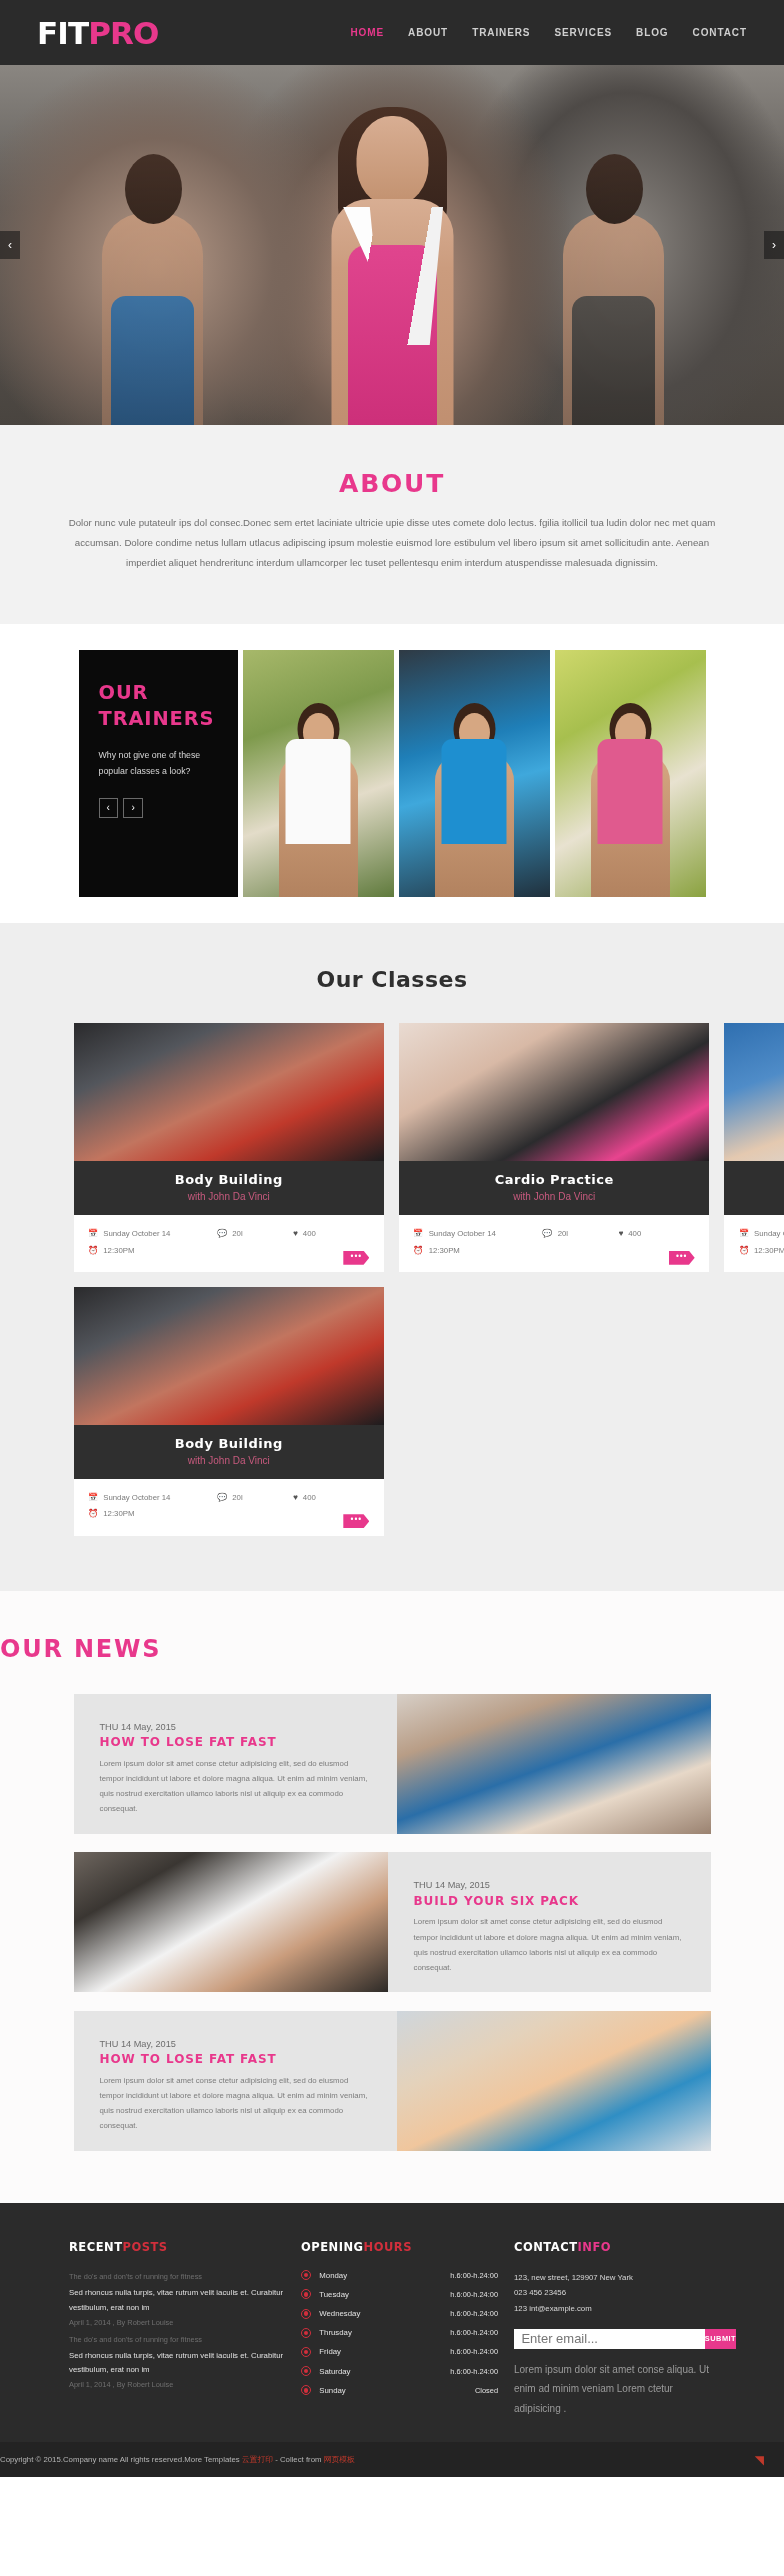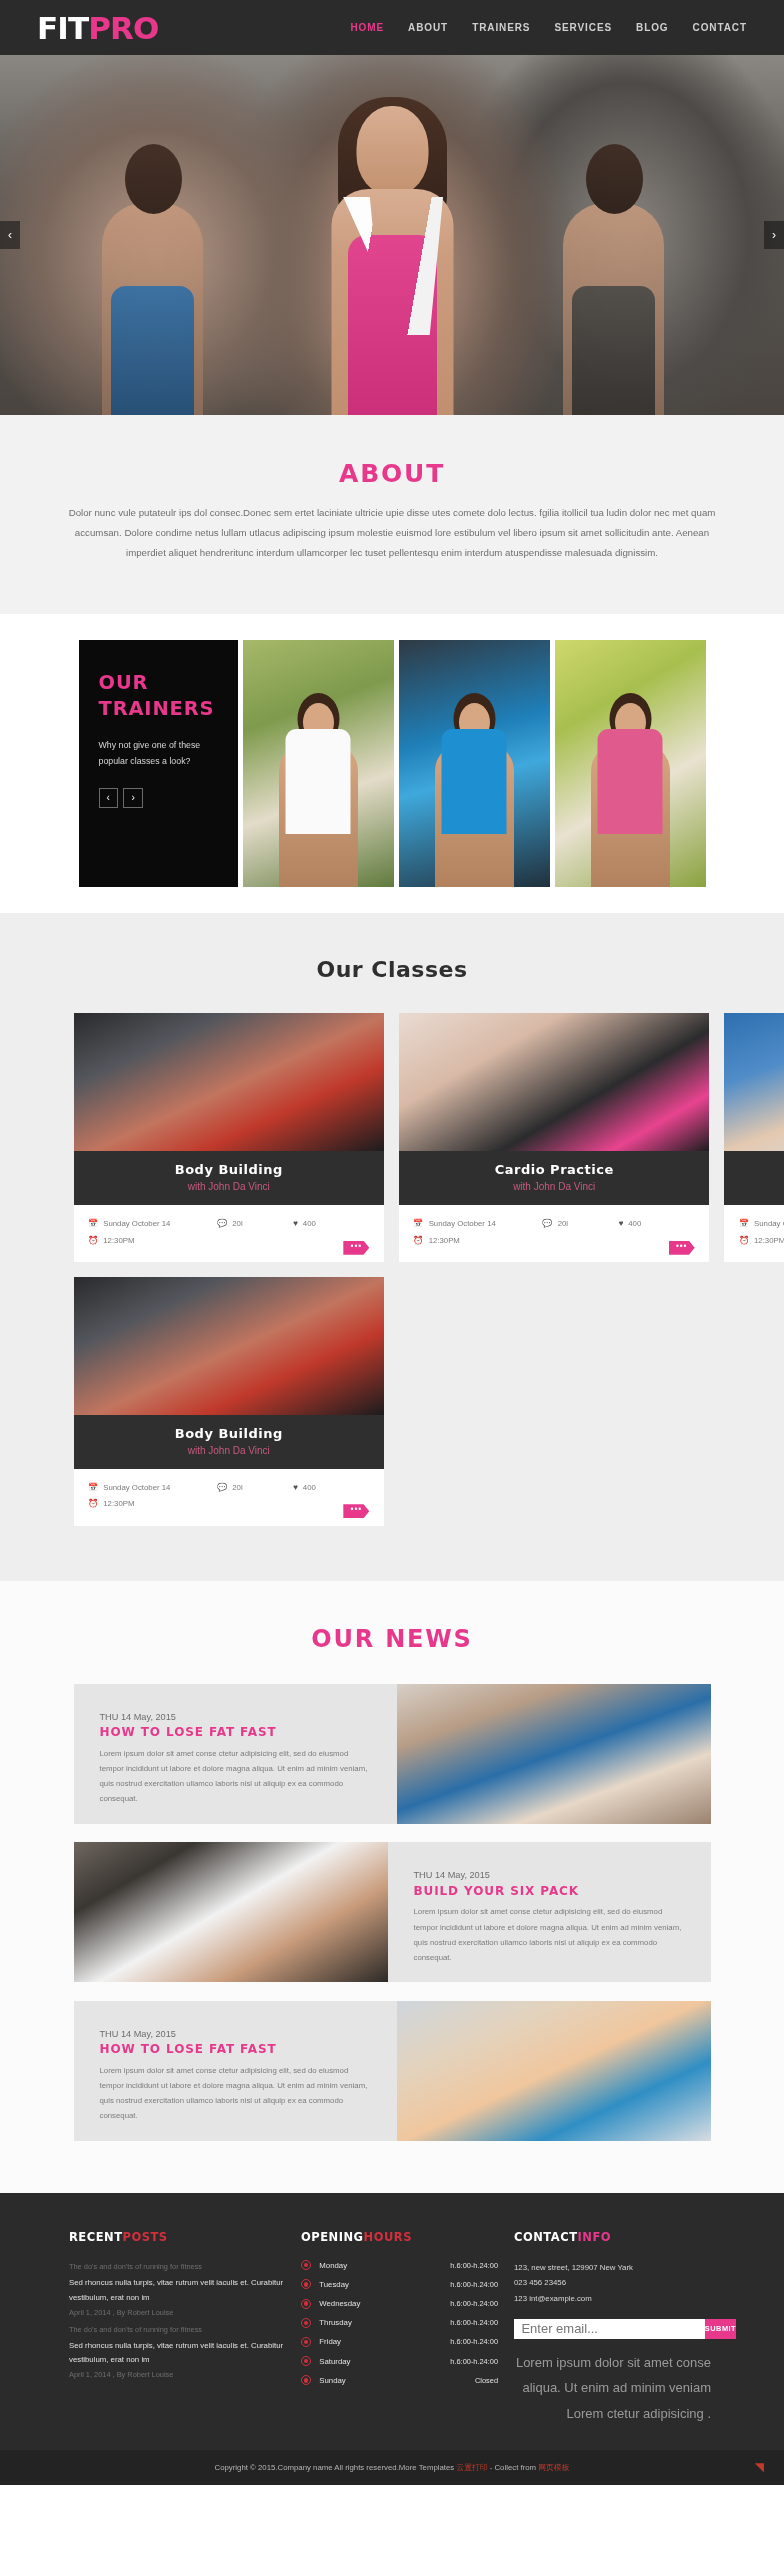--- a/index.html
+++ b/index.html
@@ -7,21 +7,21 @@
   body {
     font-family:"Liberation Sans", sans-serif;
     background:#ffffff;
     color:#444;
     -webkit-font-smoothing:antialiased;
   }
   .page { width:784px; position:relative; overflow:hidden; }
 
   
   .header {
-    height:55px; background:#2b2b2b;
+    height:65px; background:#2b2b2b;
     display:flex; align-items:center;
     padding:0 37px;
   }
   .logo { font-size:31px; font-weight:bold; letter-spacing:-0.9px; font-family:"DejaVu Sans", sans-serif; }
   .logo .fit { color:#ffffff; }
   .logo .pro { color:#e8388c; }
   .nav { margin-left:auto; display:flex; gap:24px; align-items:center; }
   .nav a {
     color:#cfcfcf; font-size:10px; font-weight:bold;
     letter-spacing:0.9px; text-decoration:none; text-transform:uppercase;
@@ -189,21 +189,21 @@
     position:absolute; right:14.8px; bottom:7.4px;
     width:26px; height:14px; background:#e8388c; color:#fff;
     font-size:8.3px; line-height:11px; text-align:center;
     clip-path:polygon(0 0, 78% 0, 100% 50%, 78% 100%, 0 100%);
     cursor:pointer; letter-spacing:0.9px;
   }
 
   
   .news { background:#fcfbfb; padding:44px 0 52px; }
   .news h2 {
-    text-align:center; font-family:"DejaVu Sans", sans-serif;
+    font-family:"DejaVu Sans", sans-serif;
     font-size:24px; color:#e8388c; letter-spacing:1.8px;
     font-weight:bold; margin-bottom:31px;
   }
   .news-list { width:637px; margin:0 auto; display:flex; flex-direction:column; gap:18.5px; }
   .news-item { display:flex; background:#e5e5e5; height:140px; }
   .news-item.reverse { flex-direction:row-reverse; }
   .ni-img { width:314px; position:relative; overflow:hidden; flex-shrink:0; }
   .ni1 { background:linear-gradient(160deg,#d7cfc7 0%, #b89d86 25%, #2a6ea8 50%, #e7d8c8 72%, #9a8270 100%); }
   .ni2 { background:linear-gradient(150deg,#6e665f 0%, #3a3632 22%, #f2f2f2 48%, #c99c7c 70%, #2d2a27 100%); }
   .ni3 { background:linear-gradient(155deg,#cfd6dc 0%, #e4d2bb 28%, #f0c69d 50%, #2f8ec4 72%, #d8dde2 100%); }
@@ -248,24 +248,24 @@
   .subscribe input {
     flex:1; border:none; outline:none; background:#fff;
     font-size:13px; padding:0 7.4px; color:#8d8d8d;
     font-family:"Liberation Sans", sans-serif;
   }
   .subscribe button {
     width:54px; border:none; background:#e8388c; color:#fff;
     font-size:7.4px; font-weight:bold; letter-spacing:0.5px; cursor:pointer;
     font-family:"Liberation Sans", sans-serif;
   }
-  .contact-note { font-size:13px; color:#9a9a9a; line-height:1.95;text-align:right; }
+  .contact-note { font-size:10px; color:#9a9a9a; line-height:1.95; }
 
   .copyright {
-    background:#232323; text-align:center; padding:12px 0;
+    background:#232323; text-align:left; padding:12px 0;
     font-size:7.8px; color:#b5b5b5; position:relative;
   }
   .copyright a { color:#c0392b; text-decoration:none; }
   .to-top {
     position:absolute; right:20px; top:50%; transform:translateY(-50%);
     color:#c0392b; font-size:12px; cursor:pointer;
   }
 </style>
 </head>
 <body>

